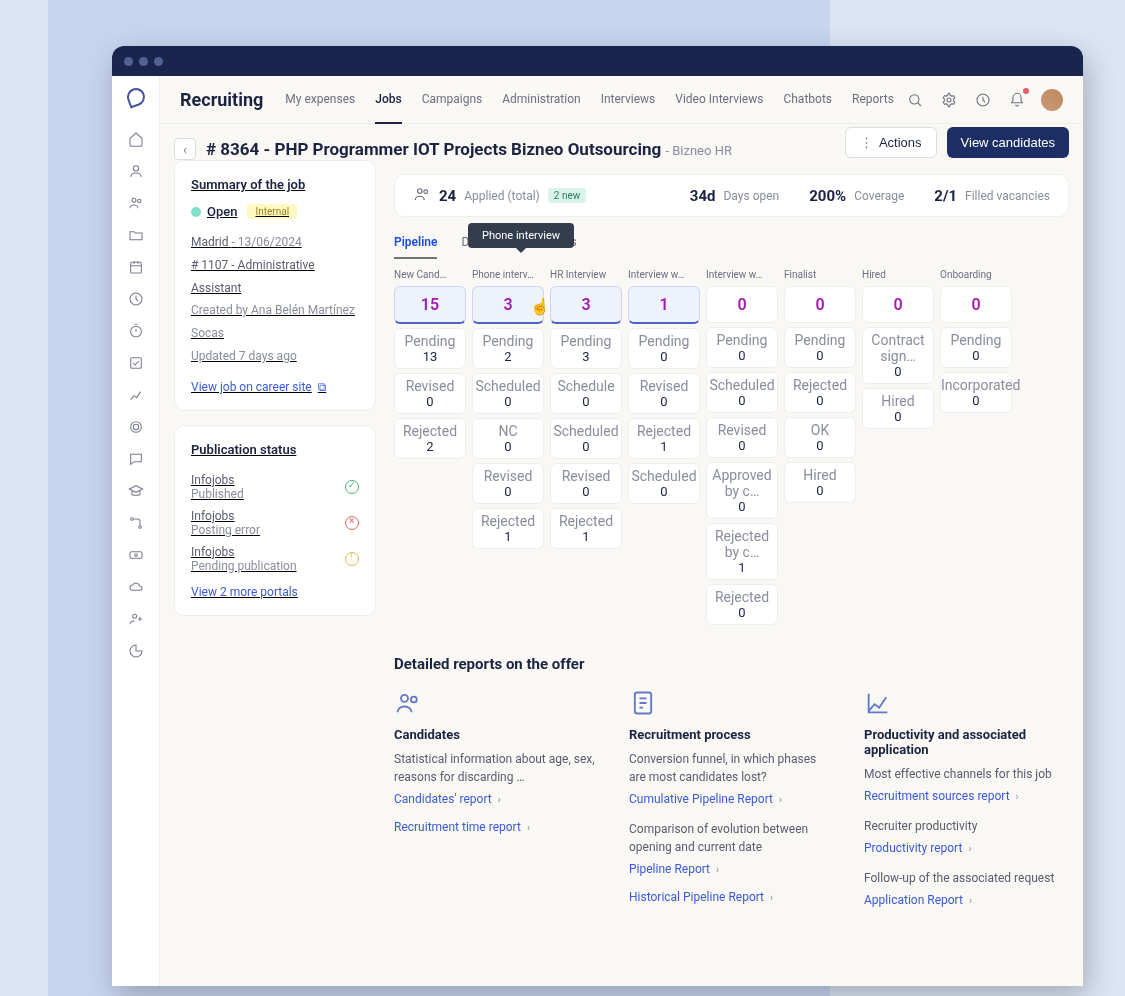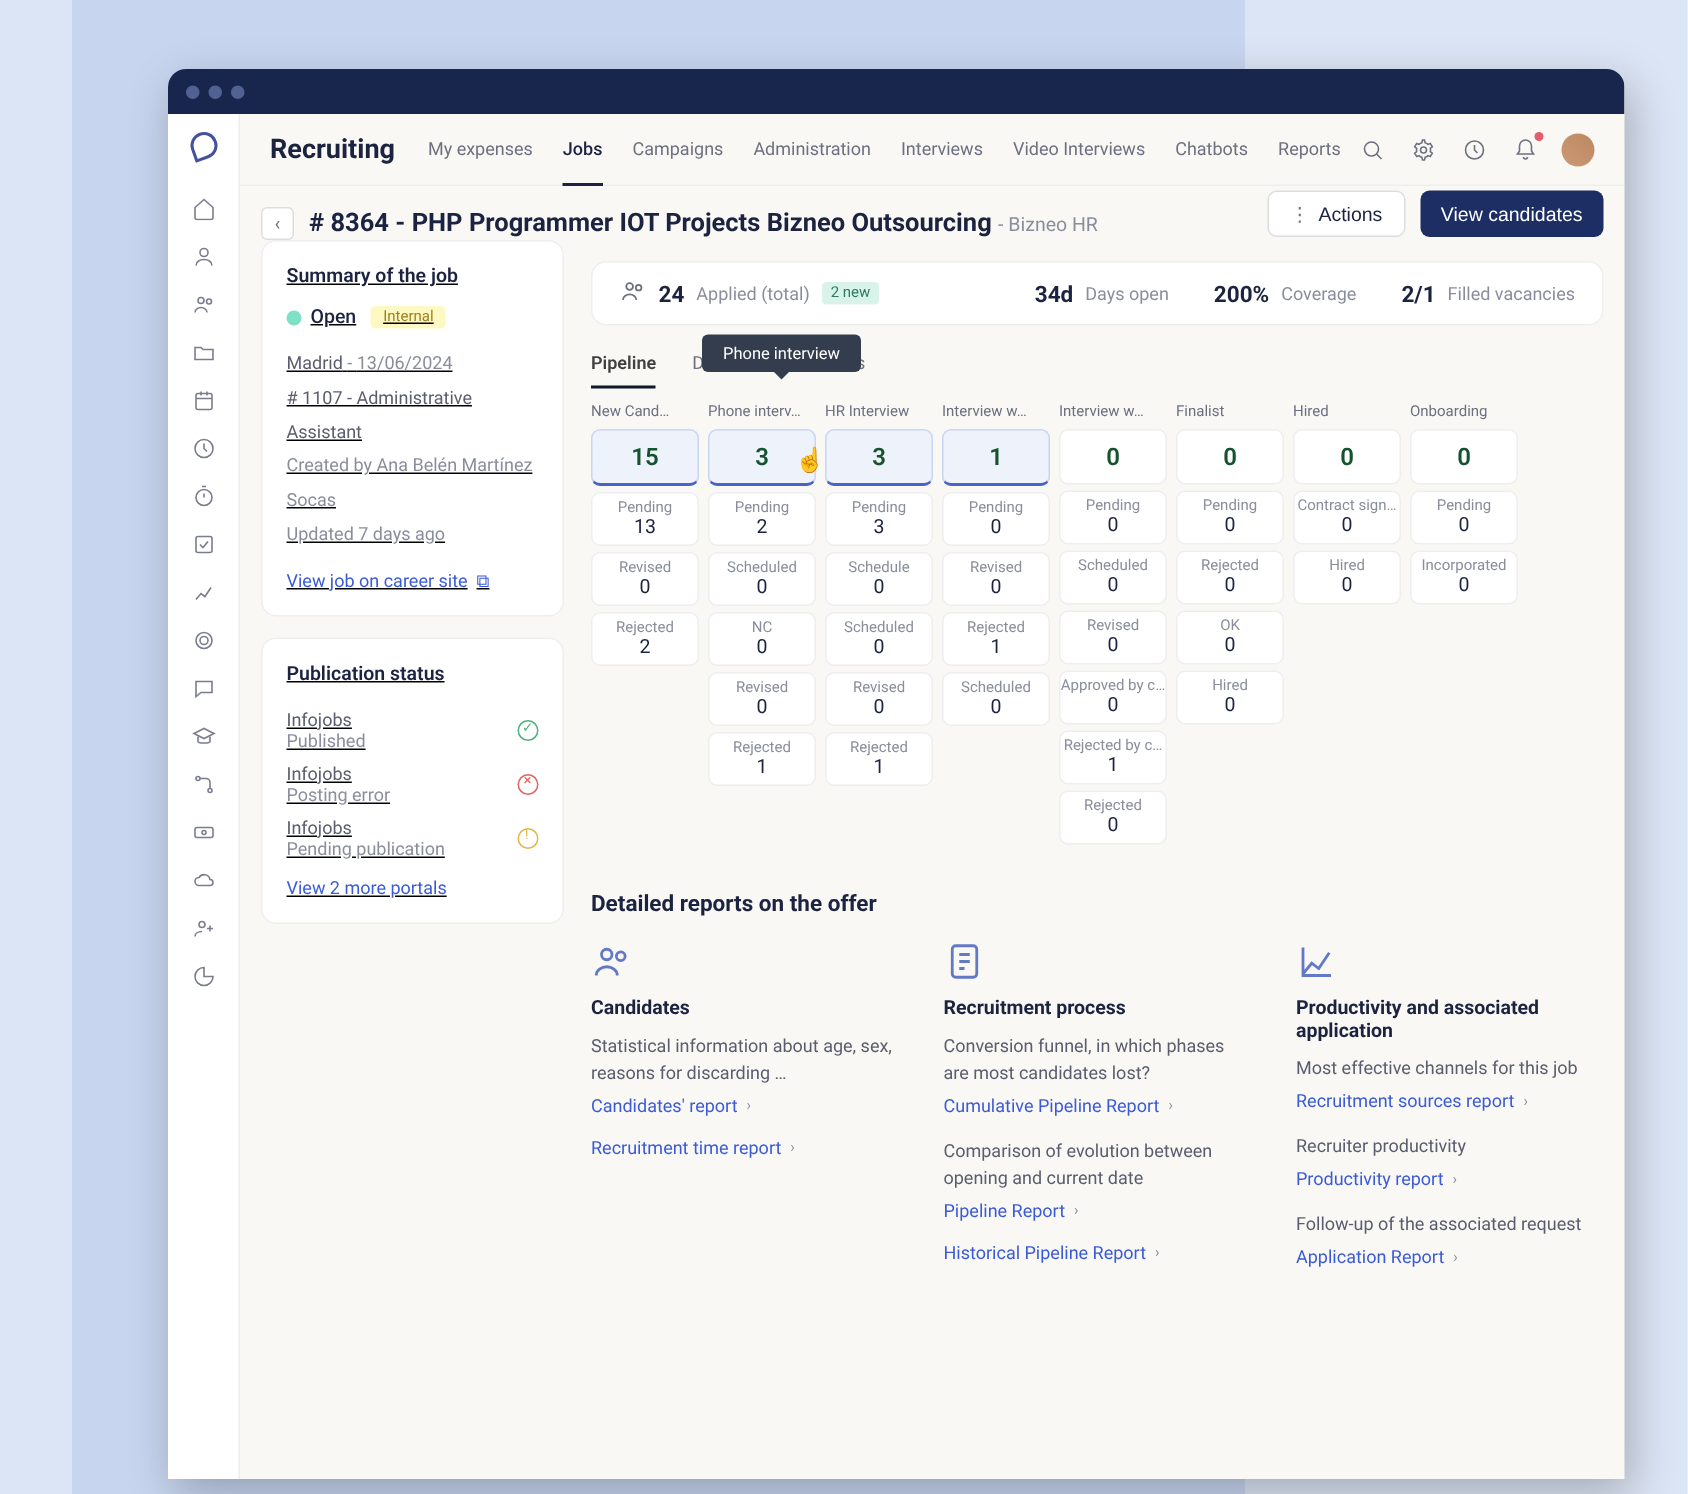--- a/index.html
+++ b/index.html
@@ -55,30 +55,30 @@
 .c-blue { background:#dde7fc; color:#3653a8;}
 .c-mint { background:#d6f3e9; color:#2c8261;}
 .c-pink { background:#f6e2e8; color:#9a4a62;}
 .maincol { flex:1; padding: 14px 14px 0 4px; overflow-y:auto;}
 .statsrow { background:#fff; border:1px solid #eee; border-radius:10px; padding: 10px 18px; display:flex; align-items:center; gap:30px;}
 .stat { display:flex; align-items:center; gap:8px; font-size:12px; color:#8a8d9c;}
 .stat .big { font-size:15px; font-weight:700; color:#1c2340;}
 .newpill { background:#daf3ea; color:#2a7d5f; font-size:10px; padding:2px 6px; border-radius:3px;}
 .subtabs { display:flex; gap:24px; font-size:12px; color:#6d7080; margin:18px 0 10px 0; position:relative;}
 .subtab { padding-bottom:8px; cursor:pointer;}
-.subtab.active { color:#404040; font-weight:600; border-bottom:2px solid #0f172a;}
+.subtab.active { color:#1d4ed8; font-weight:600; border-bottom:2px solid #737373;}
 .tooltip { position:absolute; left:74px; top:-12px; background:#333d4d; color:#fff; font-size:11px; padding:6px 14px; border-radius:4px;}
 .tooltip::after { content:""; position:absolute; left:50%; bottom:-5px; margin-left:-5px; border-left:5px solid transparent; border-right:5px solid transparent; border-top:5px solid #333d4d;}
 .pipeline { display:flex; gap:6px; position:relative;}
 .col { width:72px; display:flex; flex-direction:column;}
 .colhdr { font-size:10px; color:#6d7080; margin-bottom:6px; white-space:nowrap; overflow:hidden; text-overflow:ellipsis;}
-.bigbox { background:#fff; border:1px solid #eee; border-radius:6px; text-align:center; padding:8px 0; font-size:16px; font-weight:600; color:#14532d;}
+.bigbox { background:#fff; border:1px solid #eee; border-radius:6px; text-align:center; padding:8px 0; font-size:16px; font-weight:600; color:#a21caf;}
 .bigbox.active { border:1px solid #c9d5f3; background:#eef2fb; border-bottom:2px solid #4b62c6;}
 .smbox { background:#fff; border:1px solid #eee; border-radius:6px; text-align:center; padding:4px 0; margin-top:4px;}
-.smbox .lbl { font-size:10px; color:#8a8d9c;}
+.smbox .lbl { font-size:14px; color:#8a8d9c;}
 .smbox .val { font-size:13px; color:#1c2340;}
 .cursor { position:absolute; left:136px; top:28px; font-size:16px; pointer-events:none;}
 .reports-hdr { font-size:15px; font-weight:700; color:#1c2340; margin: 30px 0 16px 0;}
 .reports { display:flex; gap:30px;}
 .rcol { flex:1; font-size:12px; color:#5a5d6d;}
 .rcol .ricon { width:28px; height:28px; margin-bottom:10px;}
 .rcol .ricon svg { width:28px;height:28px; stroke:#6378c7; fill:none; stroke-width:1.6;}
 .rcol h5 { font-size:13px; font-weight:700; color:#1c2340; margin-bottom:8px;}
 .rcol p { margin-bottom:6px; line-height:1.5;}
 .rlink { color:#3b5bd6; display:flex; align-items:center; gap:6px; margin-bottom:14px;}

